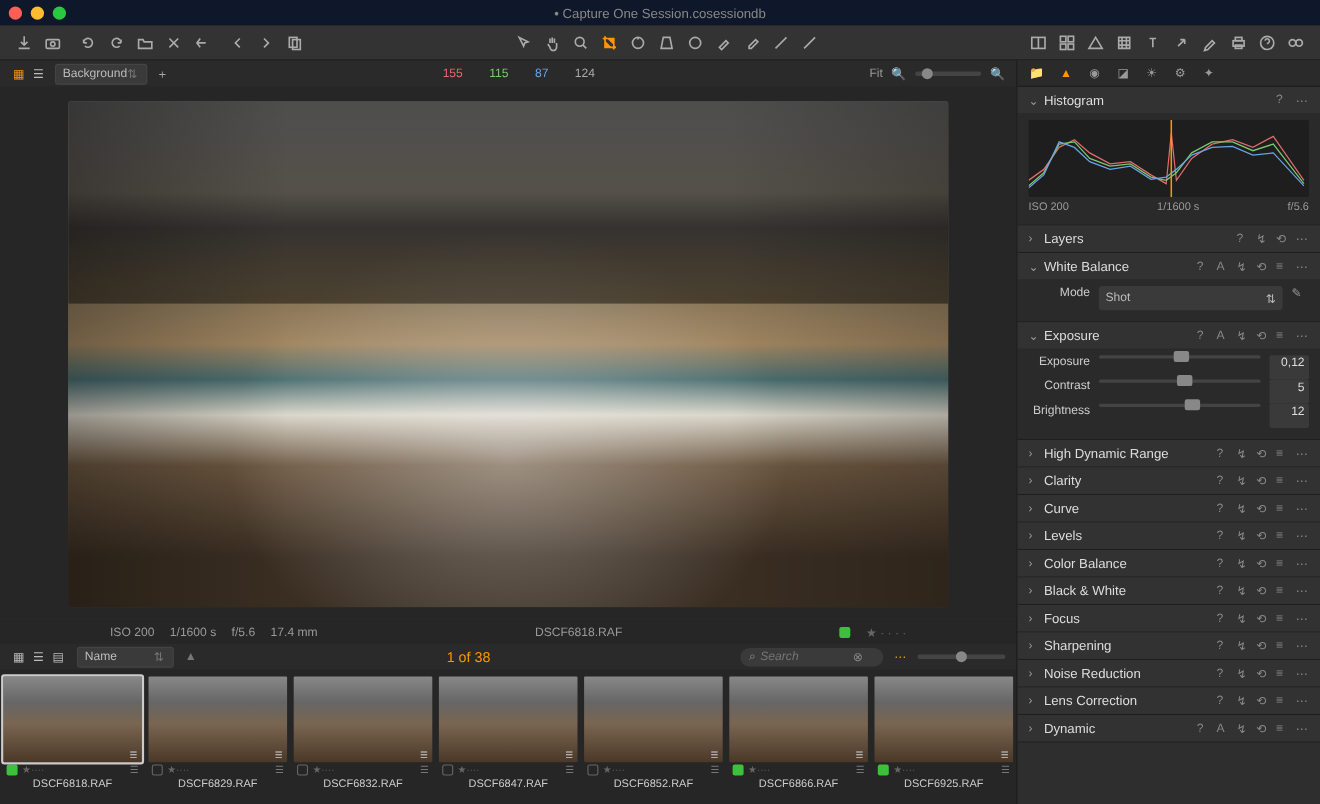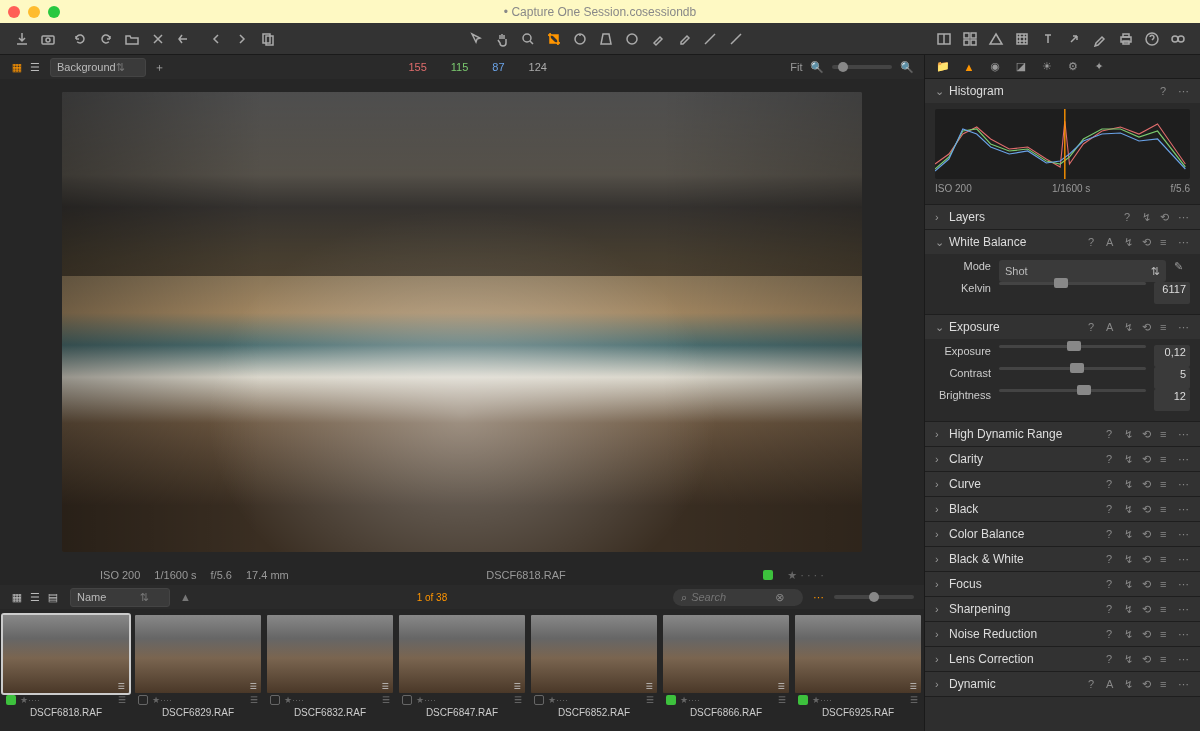--- a/index.html
+++ b/index.html
@@ -1,48 +1,48 @@
 <!DOCTYPE html>
 <html><head>
 <meta charset="utf-8">
 <style>
 * { margin:0; padding:0; box-sizing:border-box; font-family:-apple-system,Helvetica,Arial,sans-serif; }
 body { width:1200px; height:731px; background:#2a2a2a; color:#bbb; font-size:11px; overflow:hidden; }
-.titlebar { height:23px; background:#fef9c3; display:flex; align-items:center; padding:0 8px; position:relative; }
+.titlebar { height:23px; background:#0f172a; display:flex; align-items:center; padding:0 8px; position:relative; }
 .traffic { display:flex; gap:8px; }
 .traffic div { width:12px; height:12px; border-radius:50%; }
 .tl-close{background:#ff5f57}.tl-min{background:#febc2e}.tl-max{background:#28c840}
 .title-text { position:absolute; left:50%; transform:translateX(-50%); color:#888; font-size:12px; }
 .toolbar { height:32px; background:#333; display:flex; align-items:center; padding:0 14px; gap:16px; border-bottom:1px solid #1a1a1a;}
 .tool-group { display:flex; gap:10px; align-items:center; }
 .tool-spacer { flex:1; }
 .tool-icon { width:16px; height:16px; display:flex; align-items:center; justify-content:center; cursor:pointer; color:#aaa; }
 .tool-icon svg { width:16px; height:16px; fill:none; stroke:#aaa; stroke-width:1.5; }
 .tool-icon.active svg { stroke:#ff9500; fill:#ff9500; }
 .main { display:flex; height:676px; }
 .left { flex:1; display:flex; flex-direction:column; background:#1e1e1e; }
 .viewer-bar { height:24px; background:#2a2a2a; display:flex; align-items:center; padding:0 10px; gap:8px; }
 .grid-icons { display:flex; gap:4px; }
 .grid-icons span { width:14px; height:14px; display:flex; align-items:center; justify-content:center; cursor:pointer;}
-.bg-select { background:#3a3a3a; border:1px solid #444; color:#bbb; padding:2px 20px 2px 6px; font-size:11px; border-radius:3px; position:relative;}
+.bg-select { background:#3a3a3a; border:1px solid #444; color:#bbb; padding:2px 8px 2px 6px; font-size:11px; border-radius:3px; position:relative;}
 .rgb-readout { display:flex; gap:24px; font-size:11px; font-weight:500;align-items:center;}
 .rgb-r{color:#e06c6c}.rgb-g{color:#7bc96f}.rgb-b{color:#6aa3e8}.rgb-l{color:#aaa}
 .fit-label { color:#999; }
 .slider-track { width:60px; height:4px; background:#444; border-radius:2px; position:relative; }
 .slider-thumb { position:absolute; width:10px; height:10px; background:#888; border-radius:50%; top:-3px; }
 .viewer { flex:1; display:flex; align-items:center; justify-content:center; background:#262626; position:relative; }
 .photo { width:800px; height:460px; background:linear-gradient(180deg,#6b6b6b 0%,#8a8377 18%,#5a5550 25%,#7f6f55 36%,#a08560 48%,#4a6d6f 55%,#d8d4c8 62%,#6b5640 72%,#3a2e22 90%); position:relative; overflow:hidden; border-radius:2px;}
 .photo::before{content:'';position:absolute;inset:0;background:radial-gradient(ellipse at 50% 70%,rgba(255,255,255,.35),transparent 45%),linear-gradient(90deg,rgba(0,0,0,.3) 0%,transparent 25%,transparent 75%,rgba(0,0,0,.2) 100%);}
 .photo::after{content:'';position:absolute;left:0;right:0;top:0;height:40%;background:linear-gradient(180deg,#888 0%,#555 50%,#3a3a3a 100%);mix-blend-mode:multiply;opacity:.6;}
 .meta-bar { height:20px; background:#262626; display:flex; align-items:center; padding:0 100px; gap:14px; color:#999; font-size:11px;}
 .meta-bar .fname { margin-left:auto; margin-right:auto; }
 .green-dot{width:10px;height:10px;background:#3dc13d;border-radius:2px;}
 .star{color:#666;}
 .browser-bar { height:24px; background:#2a2a2a; display:flex; align-items:center; padding:0 10px; gap:10px;}
-.count-text { color:#ff9500; font-size:10px; margin-left:auto; margin-right:auto;}
+.count-text { color:#ff9500; font-size:13px; margin-left:auto; margin-right:auto;}
 .search-box { background:#3a3a3a; border-radius:10px; padding:2px 8px; display:flex; align-items:center; gap:4px; color:#888; width:130px;}
 .search-box input { background:none; border:none; color:#bbb; font-size:11px; outline:none; width:80px;font-style:italic;}
 .thumbs { height:122px; background:#262626; display:flex; padding:6px 2px 4px; gap:4px; overflow:hidden;}
 .thumb { width:128px; display:flex; flex-direction:column; align-items:center; }
 .thumb.sel .thumb-img { outline:2px solid #ccc; }
 .thumb-img { width:126px; height:78px; background:linear-gradient(180deg,#888 0%,#666 30%,#7a6550 55%,#4a3828 100%); border-radius:1px; position:relative;}
 .thumb-img::after{content:'☰';position:absolute;right:4px;bottom:2px;color:#ccc;font-size:8px;}
 .thumb-row { display:flex; align-items:center; gap:4px; width:100%; padding:2px 4px; font-size:9px;}
 .thumb-check{width:10px;height:10px;border:1px solid #666;border-radius:2px;}
 .thumb-name { color:#ccc; font-size:10px; }
@@ -301,21 +301,21 @@
       <span class="green-dot"></span>
       <span class="star">★ · · · ·</span>
     </div>
 
     <div class="browser-bar">
       <div class="grid-icons">
         <span>▦</span>
         <span>☰</span>
         <span>▤</span>
       </div>
-      <div class="bg-select" style="width:100px"><span>Name</span> <span style="float:right;color:#777">⇅</span></div>
+      <div class="bg-select" style="width:88px"><span>Name</span> <span style="float:right;color:#777">⇅</span></div>
       <span style="color:#777">▲</span>
       <span class="count-text">1 of 38</span>
       <div class="search-box">
         <span>⌕</span>
         <input type="text" placeholder="Search" style="">
         <span>⊗</span>
       </div>
       <span style="color:#ff9500">⋯</span>
       <div class="slider-track" style="width:80px">
           <div class="slider-thumb" style="left:35px"></div>
@@ -448,27 +448,20 @@
       </div>
       <div class="panel-body">
         <div class="ctrl-row">
           <span class="ctrl-label">Mode</span>
           <div class="ctrl-select">
               <span>Shot</span>
               <span>⇅</span>
             </div>
           <span class="eyedrop">✎</span>
         </div>
-        <div class="ctrl-row">
-          <span class="ctrl-label">Kelvin</span>
-          <div class="ctrl-slider">
-              <div class="knob" style="left:42%"></div>
-            </div>
-          <span class="ctrl-val">6117</span>
-        </div>
       </div>
     </div>
 
     <div class="panel">
       <div class="panel-head">
         <span class="chev">⌄</span>
           <span class="ptitle">Exposure</span>
         <span class="picon">?</span>
         <span class="picon">A</span>
         <span class="picon">↯</span>
@@ -534,21 +527,21 @@
 
     <span class="picon">↯</span>
     <span class="picon">⟲</span>
     <span class="picon">≡</span>
     <span class="picon">⋯</span>
   </div>
         </div>
         <div class="panel">
           <div class="panel-head">
     <span class="chev">›</span>
-            <span class="ptitle">Black</span>
+            <span class="ptitle">Levels</span>
     <span class="picon">?</span>
 
     <span class="picon">↯</span>
     <span class="picon">⟲</span>
     <span class="picon">≡</span>
     <span class="picon">⋯</span>
   </div>
         </div>
         <div class="panel">
           <div class="panel-head">

